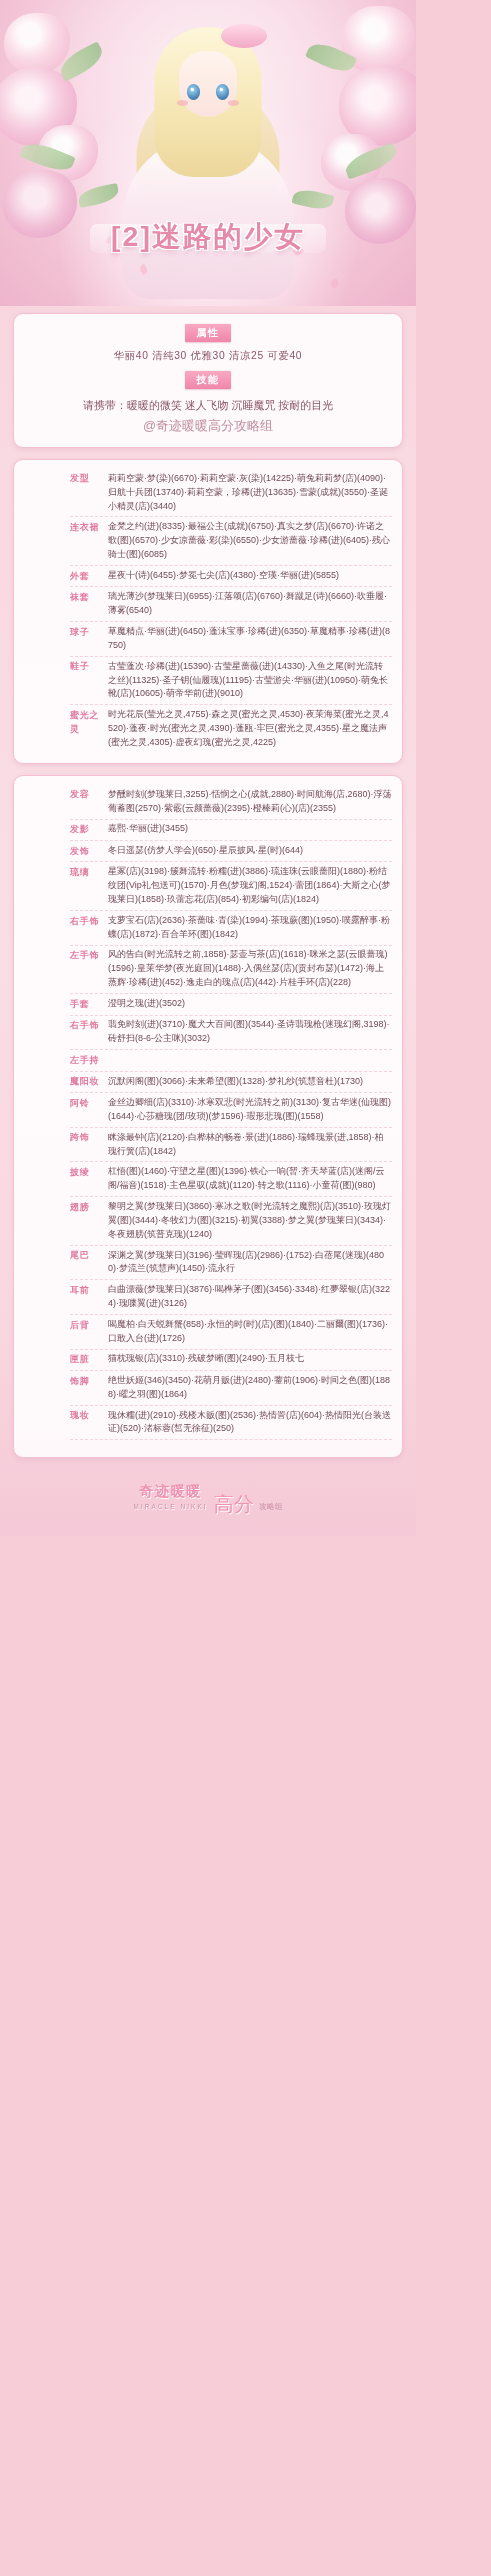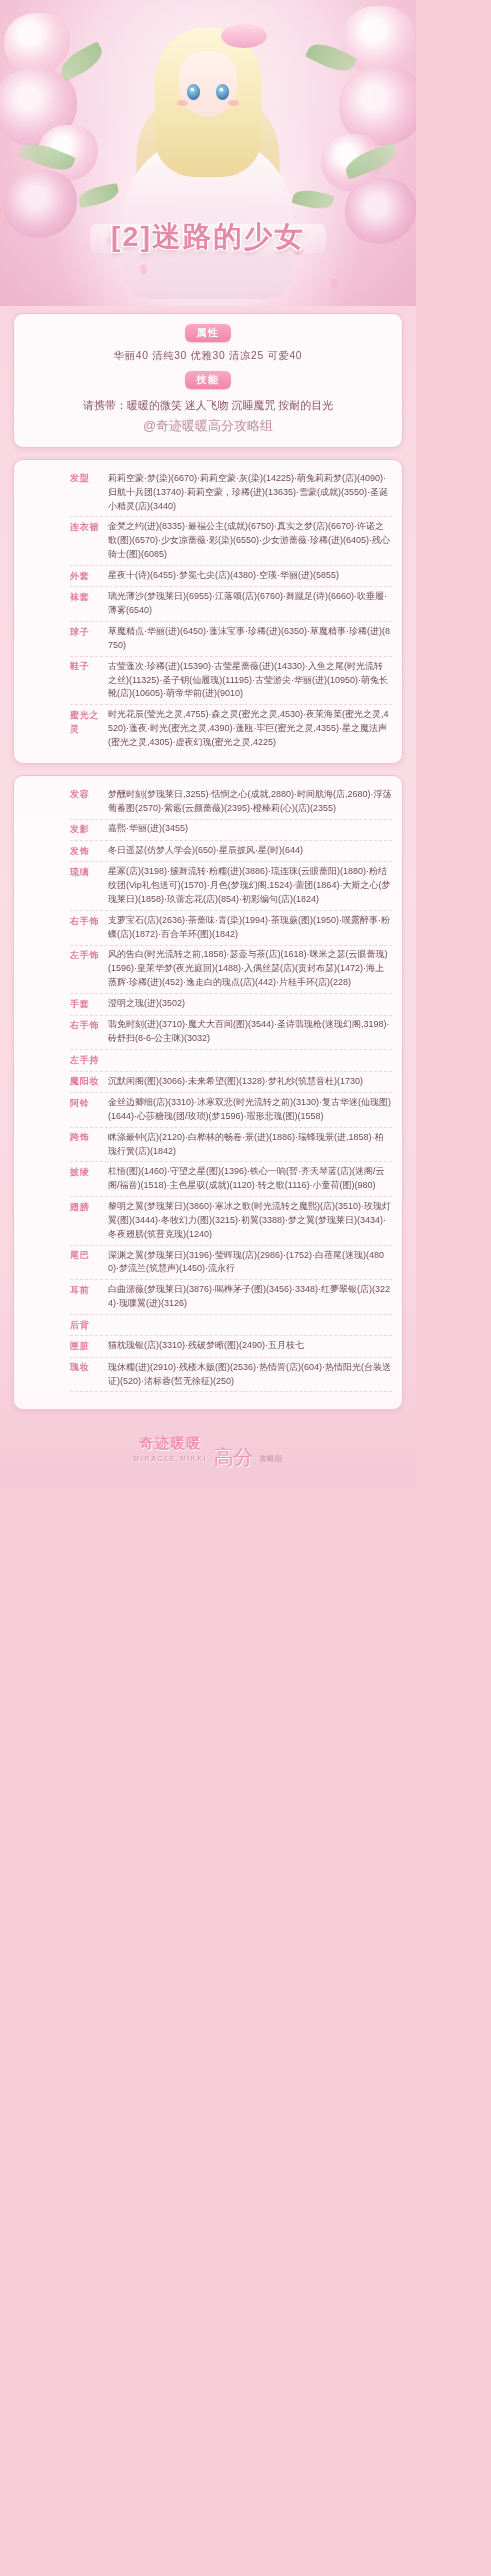--- a/index.html
+++ b/index.html
@@ -118,21 +118,21 @@
   .card.attr { margin-top: 7.1px; }
 
   .pill {
     display: inline-block;
     background: linear-gradient(180deg,#f9a8c2,#ef87ab);
     color: #fff;
     font-size: 10px;
     font-weight: bold;
     letter-spacing: 1.4px;
     padding: 2.1px 11.4px;
-    border-radius: 6px;
+    border-radius: 1px;
     box-shadow: 0 0.7px 1.4px rgba(190,90,125,.3);
   }
   .center { text-align: center; }
   .attr-line {
     font-size: 10.3px;
     color: #8a5566;
     letter-spacing: 0.7px;
     margin: 6.4px 0 8.6px;
     text-align: center;
   }
@@ -360,24 +360,32 @@
     <div class="row">
       <div class="k">尾巴</div>
       <div class="v">深渊之翼(梦瑰莱日)(3196)·莹晖瑰(店)(2986)·(1752)·白蓓尾(迷瑰)(4800)·梦流兰(筑慧声)(1450)·流永行</div>
     </div>
     <div class="row">
       <div class="k">耳前</div>
       <div class="v">白曲漂薇(梦瑰莱日)(3876)·喝榫茅子(图)(3456)·3348)·红夢翠银(店)(3224)·瑰喋翼(进)(3126)</div>
     </div>
     <div class="row">
       <div class="k">后背</div>
+      <div class="v">喝魔柏·白天蜕舞蟹(858)·永恒的时(时)(店)(图)(1840)·二丽爾(图)(1736)·口敢入台(进)(1726)</div>
     </div>
     <div class="row">
       <div class="k">匣脏</div>
       <div class="v">猫枕瑰银(店)(3310)·残破梦晰(图)(2490)·五月枝七</div>
+    </div>
+    <div class="row">
+      <div class="k">饰脚</div>
+      <div class="v">
+        <span>绝世妖姬(346)(3450)·花萌月贩(进)(2480)·蓥前(1906)·时间之色(图)(1888)·曜之羽(图)(1864)</span>
+        <span></span>
+      </div>
     </div>
     <div class="row">
       <div class="k">瑰妆</div>
       <div class="v">瑰休糯(进)(2910)·残楼木贩(图)(2536)·热情詈(店)(604)·热情阳光(台装送证)(520)·渚标蓉(皙无徐征)(250)</div>
     </div>
     <div class="row">
       <div class="k"></div>
       <div class="v"></div>
     </div>
   </div>

